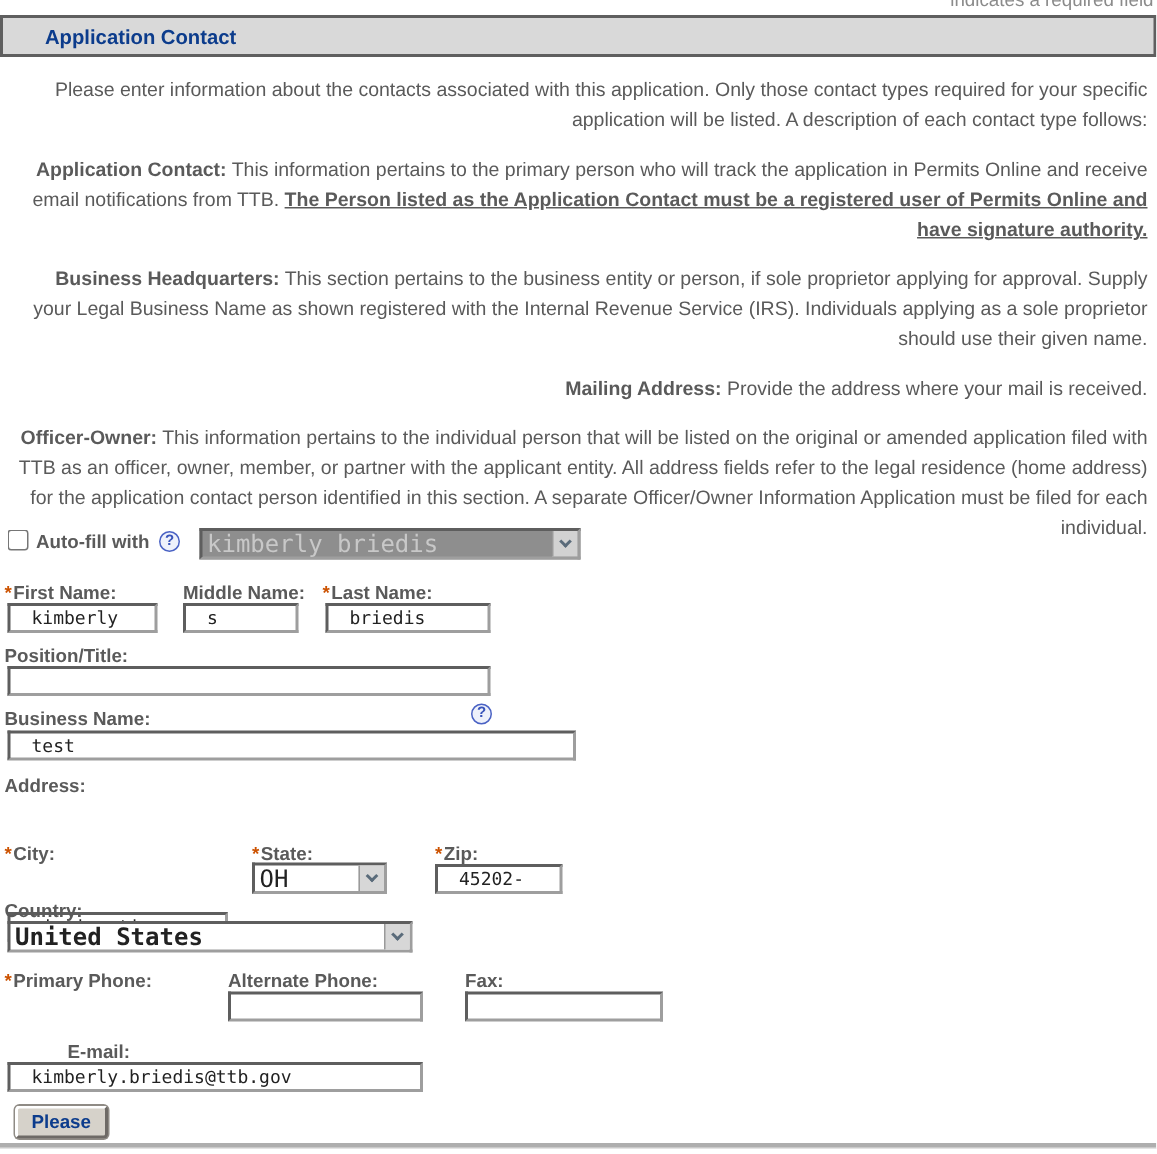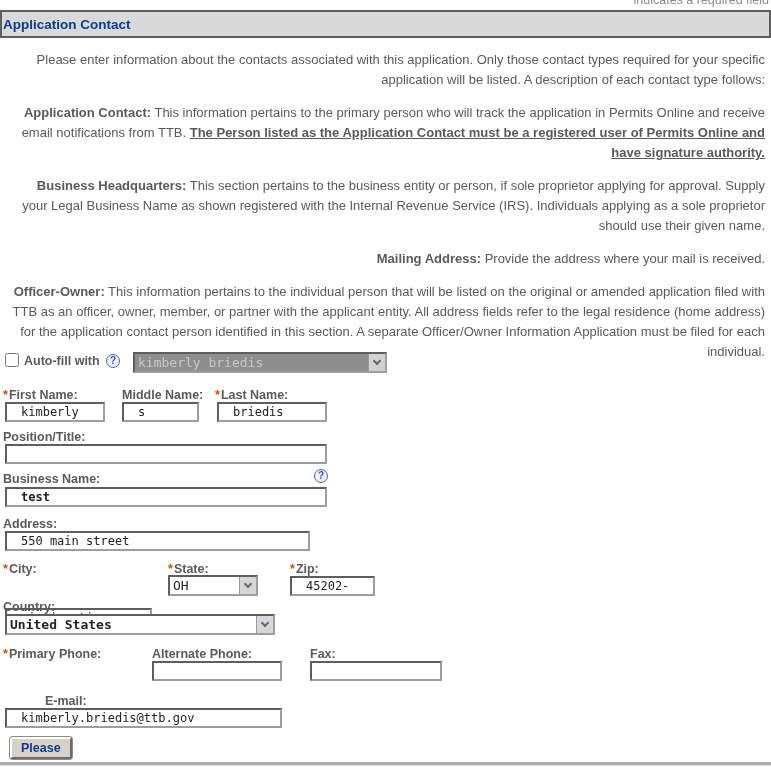--- a/index.html
+++ b/index.html
@@ -8,21 +8,21 @@
   .container {
     position:relative; width:771px; height:769px; overflow:hidden; background:#fff;
   }
   .req-note {
     position:absolute; top:-7px; right:2px; color:#8b8b8b; font-size:12.5px;
   }
   .section-header {
     position:absolute; top:10px; left:0; width:771px; height:28px;
     background:#d9d9d9; border:2px solid #5f5f5f;
     color:#0c3c8c; font-weight:bold; font-size:13.5px;
-    display:flex; align-items:center; padding-left:1px;
+    display:flex; align-items:center; padding-left:28px;
   }
   .content {
     position:absolute; top:50px; left:8px; width:757px;
     color:#5a5a5a; font-size:13px; line-height:20px;text-align:right;
   }
   .content p { margin-bottom:13px; }
   .b { font-weight:bold; }
   .bu { font-weight:bold; text-decoration:underline; }
 
   .lbl { position:absolute; font-size:12.5px; font-weight:bold; color:#5a5a5a; white-space:nowrap; }
@@ -32,21 +32,21 @@
     position:absolute; height:20px;
     border:2px solid; border-color:#5e5e5e #9e9e9e #9e9e9e #5e5e5e;
     background:#fff; color:#222;
     font-family:"DejaVu Sans Mono", monospace; font-size:12px;
     padding:1px 14px; outline:none;
   }
   .fakeselect {
     position:absolute; height:21px;
     border:2px solid; border-color:#5e5e5e #9e9e9e #9e9e9e #5e5e5e;
     background:#fff; color:#222;
-    font-family:"DejaVu Sans Mono", monospace; font-size:13px;
+    font-family:"DejaVu Sans Mono", monospace; font-size:16px;
     display:flex; align-items:center; padding-left:3px;
   }
   .fakeselect .arrowbtn {
     position:absolute; right:0; top:0; bottom:0; width:17px;
     background:#d7d7d7; border-left:1px solid #9a9a9a;
     display:flex; align-items:center; justify-content:center;
   }
   .chev {
     width:6px; height:6px; border-right:2px solid #5a6b7a; border-bottom:2px solid #5a6b7a;
     transform:rotate(45deg); margin-top:-3px;
@@ -110,24 +110,23 @@
   <span class="lbl" style="left:215px; top:388px;"><span class="req">*</span><span>Last Name:</span></span>
   <input class="txt" style="left: 5px; top: 402px; width: 100px;" value="kimberly">
   <input class="txt" style="left: 122px; top: 402px; width: 77px;" value="s">
   <input class="txt" style="left: 217px; top: 402px; width: 110px;" value="briedis">
 
   <span class="lbl" style="left:3px; top:430px;">Position/Title:</span>
   <input class="txt" style="left: 5px; top: 444px; width: 322px;" value="">
 
   <span class="lbl" style="left:3px; top:472px;">Business Name:</span>
   <span class="helpicon" style="left:314px; top:469px;">?</span>
-  <input class="txt" style="left: 5px; top: 487px; width: 322px; font-weight: bold;" value="test">
+  <input class="txt" style="left: 5px; top: 487px; width: 379px;" value="test">
 
   <span class="lbl" style="left:3px; top:517px;">Address:</span>
-  <input class="txt" style="left: 5px; top: 531px; width: 305px;" value="550 main street">
 
   <span class="lbl" style="left:3px; top:562px;"><span class="req">*</span><span>City:</span></span>
   <span class="lbl" style="left:168px; top:562px;"><span class="req">*</span><span>State:</span></span>
   <span class="lbl" style="left:290px; top:562px;"><span class="req">*</span><span>Zip:</span></span>
   <input class="txt" style="left: 5px; top: 576px; width: 147px; margin-top: 32px;" value="cincinnati">
   <div class="fakeselect" style="left:168px; top:575px; width:90px;text-align:right;">
     <span>OH</span>
     <span class="arrowbtn">
         <span class="chev"></span>
       </span>

